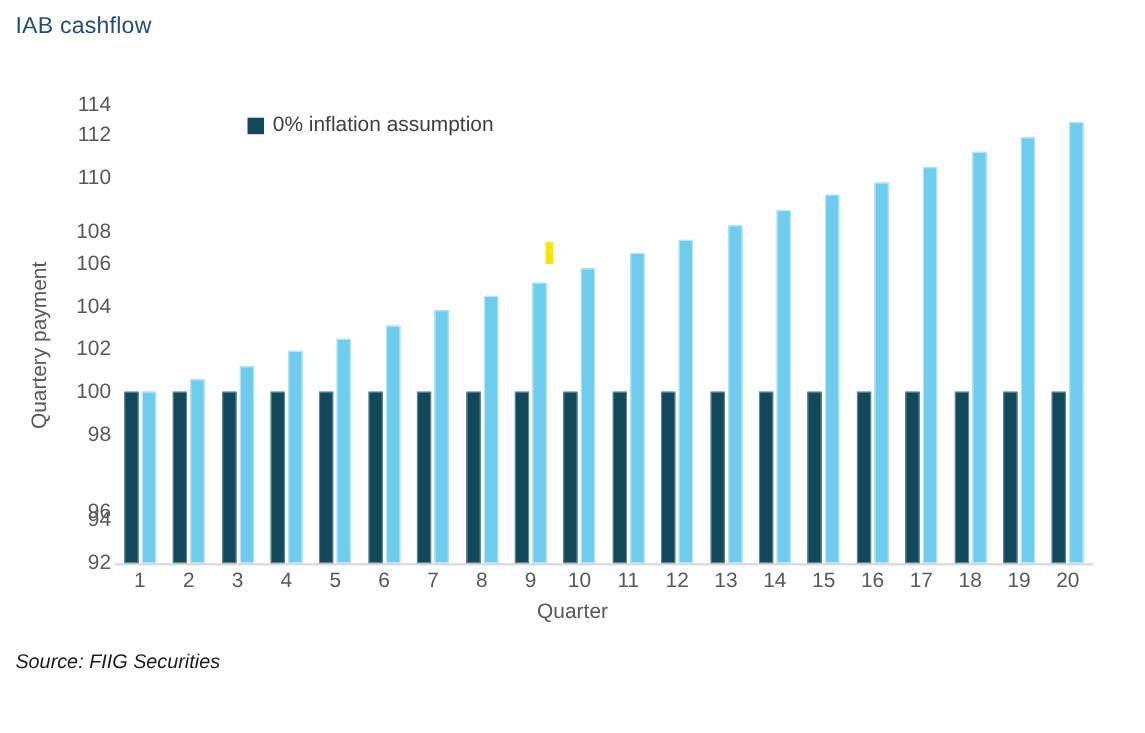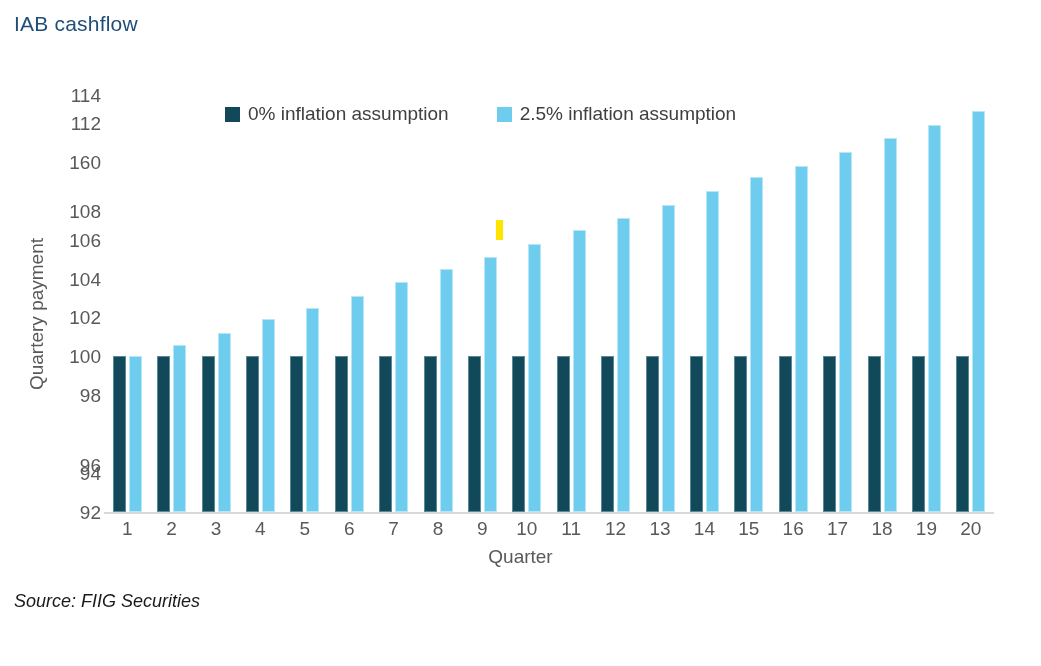--- a/index.html
+++ b/index.html
@@ -143,21 +143,20 @@
     color: #595959;
   }
 
   
   #legend {
     position: absolute;
     left: 225px;
     top: 55px;
     display: flex;
     align-items: center;
-    gap: 48px;
   }
   .legend-item {
     display: flex;
     align-items: center;
     gap: 8px;
   }
   .legend-swatch {
     width: 15px;
     height: 15px;
     flex: 0 0 auto;
@@ -185,21 +184,21 @@
 
 <div id="page-title">IAB cashflow</div>
 
 <div id="figure">
 
   <div id="y-axis-title">Quartery payment</div>
 
   <div id="y-ticks">
       <div class="y-tick" style="top: 11px;">114</div>
       <div class="y-tick" style="top: 38.9091px;">112</div>
-      <div class="y-tick" style="top: 77.8182px;">160</div>
+      <div class="y-tick" style="top: 77.8182px;">110</div>
       <div class="y-tick" style="top: 127px;">108</div>
       <div class="y-tick" style="top: 155.636px;">106</div>
       <div class="y-tick" style="top: 194.545px;">104</div>
       <div class="y-tick" style="top: 233.455px;">102</div>
       <div class="y-tick" style="top: 272.364px;">100</div>
       <div class="y-tick" style="top: 311.273px;">98</div>
       <div class="y-tick" style="top: 350.182px; margin-top: 31px;">96</div>
       <div class="y-tick" style="top: 389.091px;">94</div>
       <div class="y-tick" style="top: 428px;">92</div>
     </div>
@@ -313,24 +312,20 @@
       <div class="x-tick" style="left: 865.8px;">20</div>
     </div>
 
   <div id="x-axis-title">Quarter</div>
 
   <div id="legend">
     <div class="legend-item">
       <span class="legend-swatch" style="background: rgb(17, 72, 90);"></span>
       <span class="legend-label">0% inflation assumption</span>
     </div>
-    <div class="legend-item">
-      <span class="legend-swatch" style="background: rgb(110, 205, 238);"></span>
-      <span class="legend-label">2.5% inflation assumption</span>
-    </div>
   </div>
 
 </div>
 
 <div id="footer">
   <div class="footer-line">Source: FIIG Securities</div>
 </div>
 
 <div id="yellow-marker" style="left: 496px; top: 220px; width: 7px; height: 20px; background: rgb(255, 228, 0);"></div>
 

